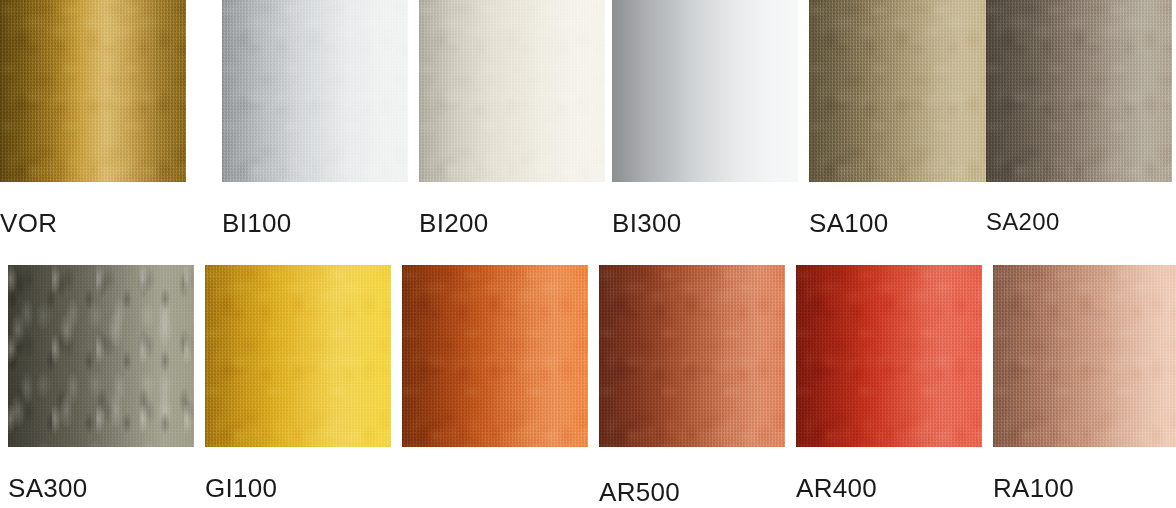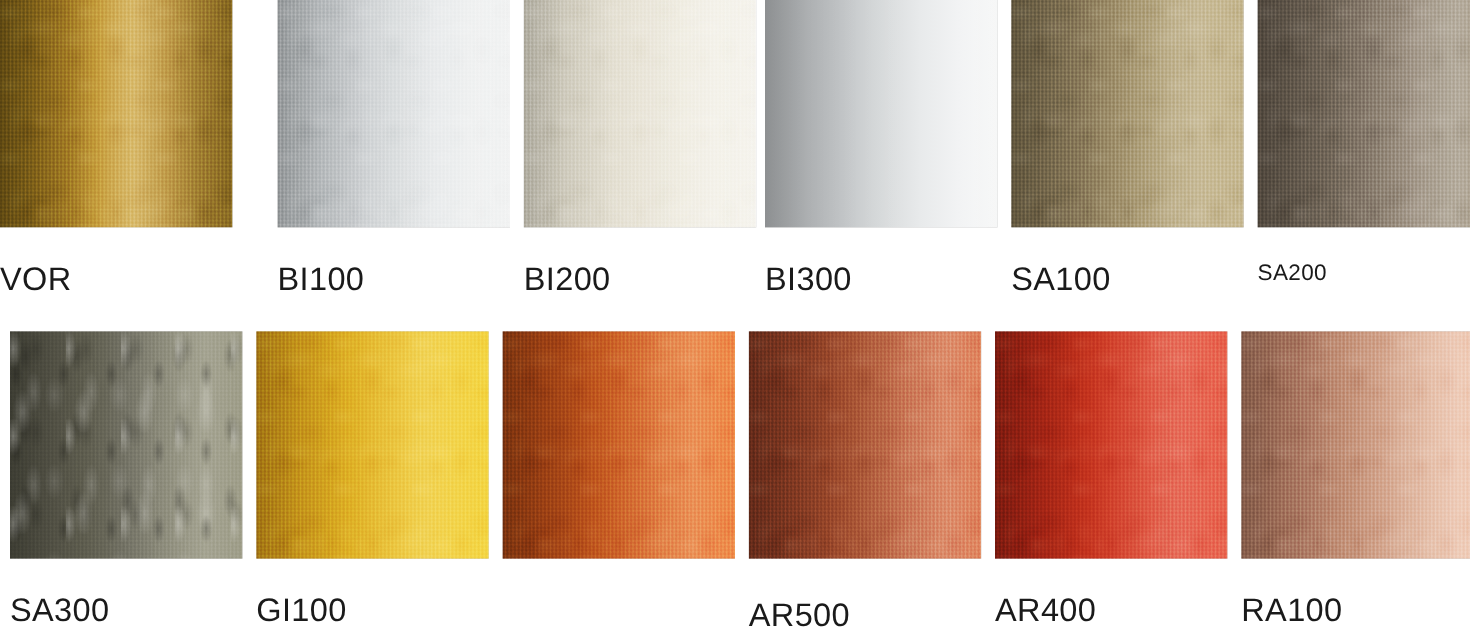--- a/index.html
+++ b/index.html
@@ -152,35 +152,35 @@
           <div class="grain"></div>
         </div>
         <div class="swatch-label" style="font-size: 26px; color: rgb(26, 26, 26); margin-top: 26px;">BI200</div>
       </div>
       <div class="swatch-cell" style="width: 186px; margin-right: 11px;">
         <div class="swatch-chip" style="width: 186px; height: 182px;">
           <div class="shade" style="background-image: linear-gradient(90deg, rgba(0, 0, 0, 0.16) 0%, rgba(0, 0, 0, 0.05) 18%, rgba(255, 255, 255, 0) 40%, rgba(255, 255, 255, 0.17) 90%, rgba(255, 255, 255, 0.04) 100%), linear-gradient(90deg, rgb(168, 171, 173) 0%, rgb(180, 183, 185) 16.7%, rgb(196, 199, 201) 33.3%, rgb(214, 217, 218) 50%, rgb(230, 232, 233) 66.7%, rgb(240, 241, 242) 83.3%, rgb(246, 247, 247) 100%);"></div>
         </div>
         <div class="swatch-label" style="font-size: 26px; color: rgb(26, 26, 26); margin-top: 26px;">BI300</div>
       </div>
-      <div class="swatch-cell" style="width: 186px; margin-right: 11px;">
+      <div class="swatch-cell" style="width: 166px; margin-right: 11px;">
         <div class="swatch-chip" style="width: 186px; height: 182px;">
           <div class="shade" style="background-image: linear-gradient(90deg, rgba(0, 0, 0, 0.16) 0%, rgba(0, 0, 0, 0.05) 18%, rgba(255, 255, 255, 0) 40%, rgba(255, 255, 255, 0.17) 80%, rgba(255, 255, 255, 0.04) 100%), linear-gradient(90deg, rgb(122, 108, 77) 0%, rgb(134, 119, 87) 16.7%, rgb(150, 135, 100) 33.3%, rgb(168, 153, 116) 50%, rgb(184, 169, 130) 66.7%, rgb(194, 179, 139) 83.3%, rgb(200, 186, 148) 100%);"></div>
           <div class="blotch"></div>
           <div class="grain"></div>
         </div>
         <div class="swatch-label" style="font-size: 26px; color: rgb(26, 26, 26); margin-top: 26px;">SA100</div>
       </div>
       <div class="swatch-cell" style="width: 186px; margin-right: 11px;">
         <div class="swatch-chip" style="width: 186px; height: 182px;">
           <div class="shade" style="background-image: linear-gradient(90deg, rgba(0, 0, 0, 0.16) 0%, rgba(0, 0, 0, 0.05) 18%, rgba(255, 255, 255, 0) 40%, rgba(255, 255, 255, 0.17) 86%, rgba(255, 255, 255, 0.04) 100%), linear-gradient(90deg, rgb(101, 90, 77) 0%, rgb(111, 100, 86) 16.7%, rgb(125, 113, 98) 33.3%, rgb(142, 130, 115) 50%, rgb(158, 146, 131) 66.7%, rgb(170, 160, 143) 83.3%, rgb(179, 168, 151) 100%);"></div>
           <div class="blotch"></div>
           <div class="grain"></div>
         </div>
-        <div class="swatch-label" style="font-size: 18px; color: rgb(26, 26, 26); margin-top: 26px;">SA200</div>
+        <div class="swatch-label" style="font-size: 24px; color: rgb(26, 26, 26); margin-top: 26px;">SA200</div>
       </div>
     </div>
     <div class="swatch-row row-2" style="top: 265px; padding-left: 8px;">
       <div class="swatch-cell" style="width: 186px; margin-right: 11px;">
         <div class="swatch-chip gloss" style="width: 186px; height: 182px;">
           <div class="shade" style="background-image: linear-gradient(90deg, rgba(0, 0, 0, 0.16) 0%, rgba(0, 0, 0, 0.05) 18%, rgba(255, 255, 255, 0) 40%, rgba(255, 255, 255, 0.17) 84%, rgba(255, 255, 255, 0.04) 100%), linear-gradient(90deg, rgb(74, 74, 62) 0%, rgb(86, 85, 72) 16.7%, rgb(99, 98, 83) 33.3%, rgb(114, 113, 99) 50%, rgb(133, 132, 114) 66.7%, rgb(149, 148, 127) 83.3%, rgb(157, 156, 135) 100%);"></div>
           <div class="blotch"></div>
           <div class="grain"></div>
         </div>
         <div class="swatch-label" style="font-size: 26px; color: rgb(26, 26, 26); margin-top: 26px;">SA300</div>

